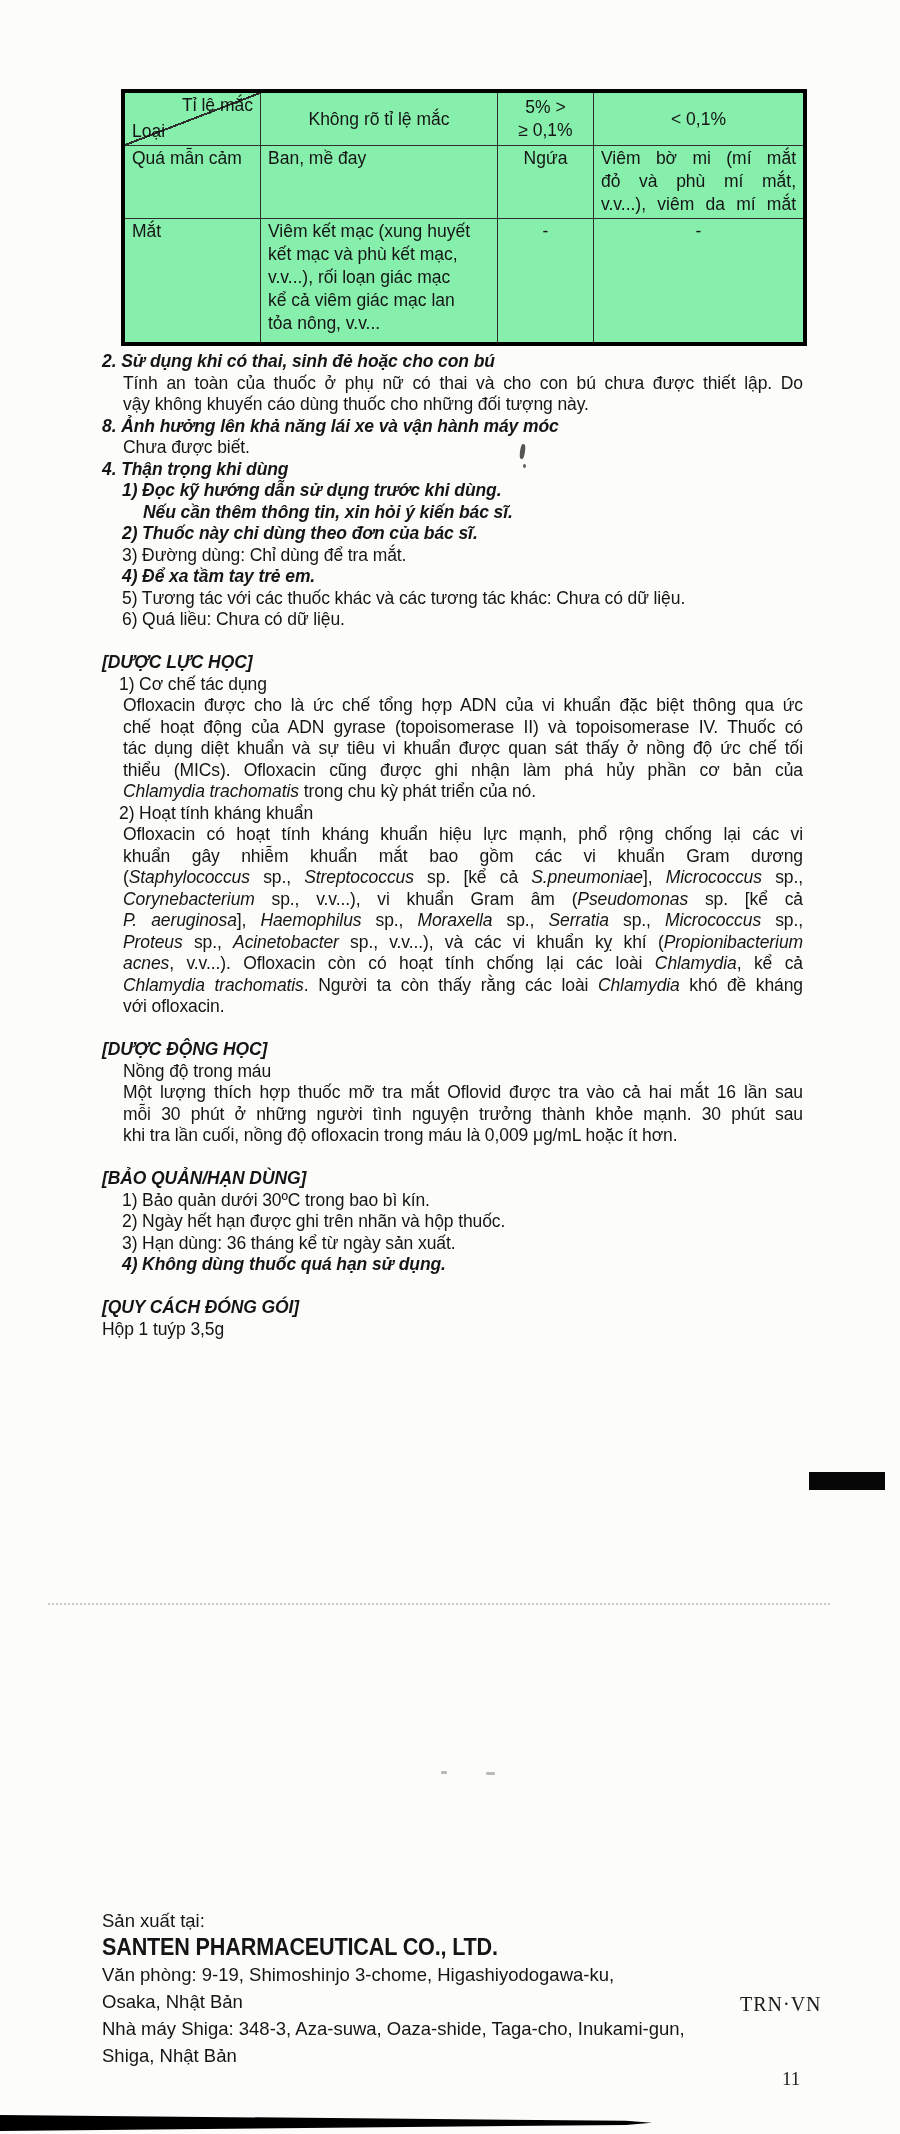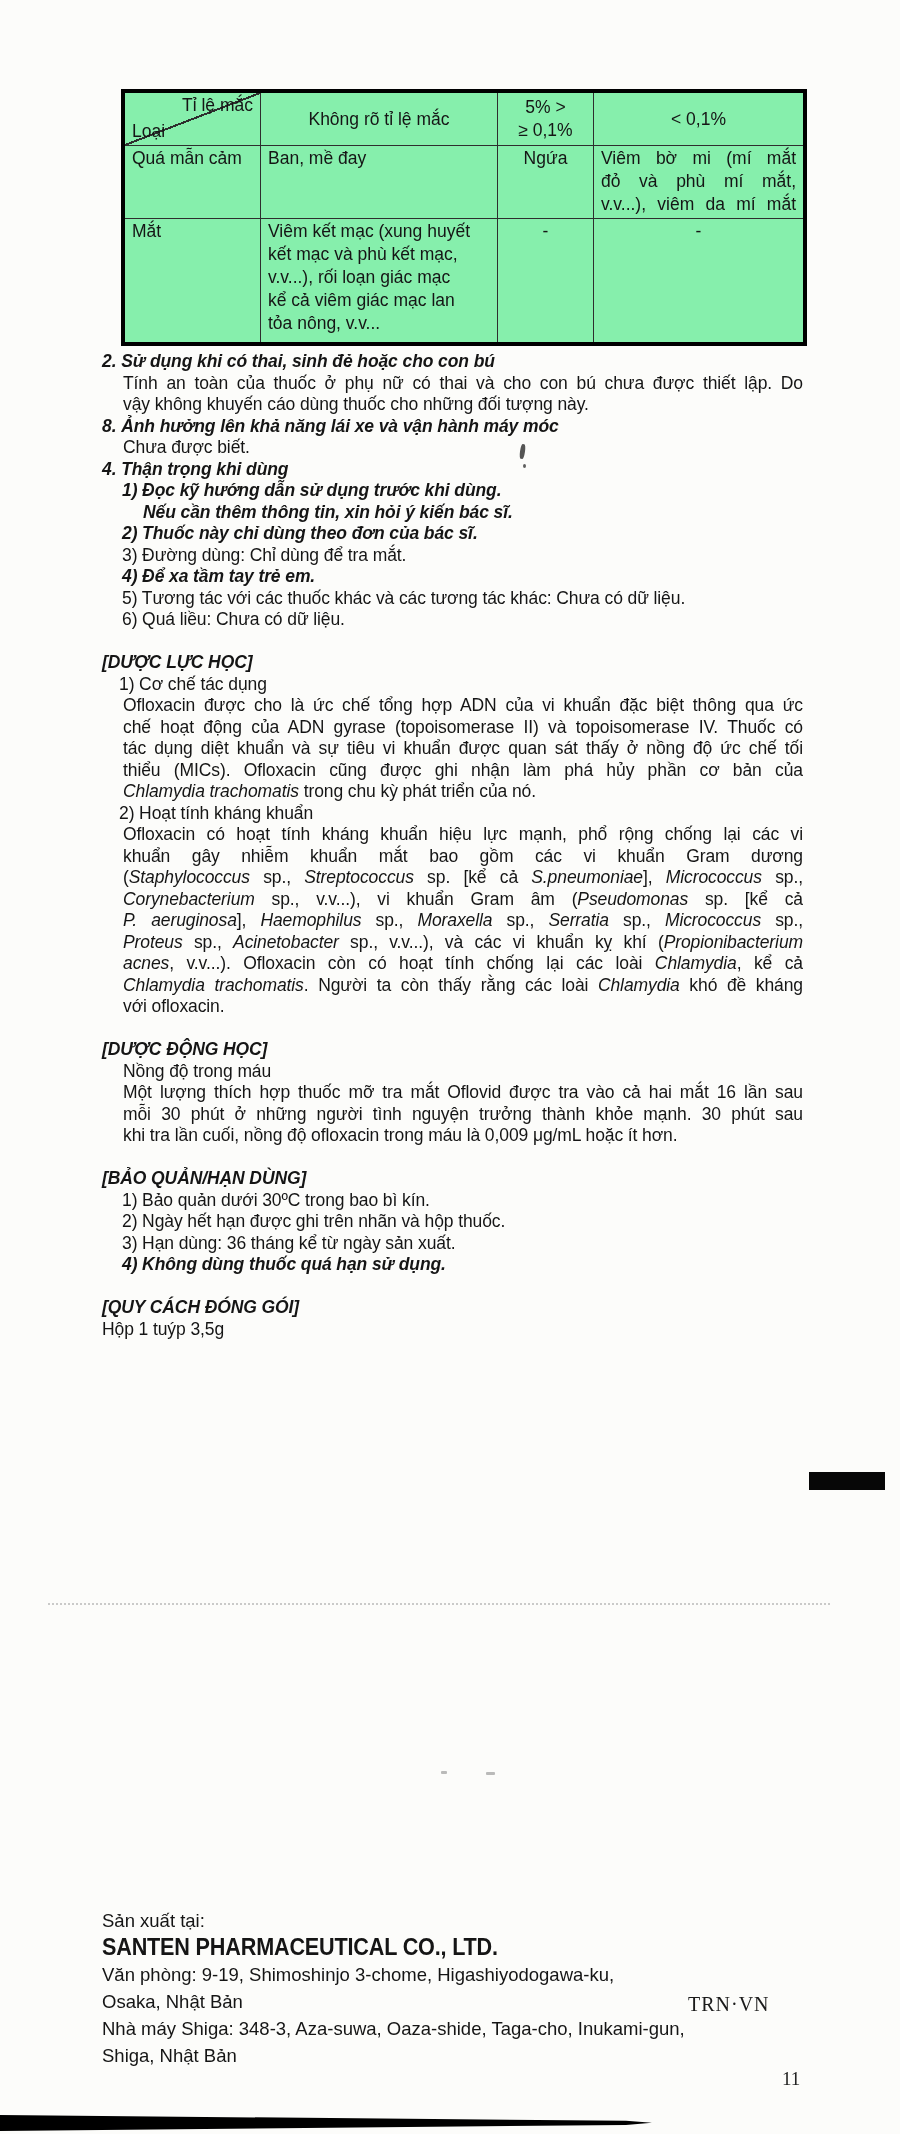--- a/index.html
+++ b/index.html
@@ -40,21 +40,21 @@
   .blk.n{margin-left:17px;}
   .blk.q0{margin-left:0;}
   .bold{font-weight:bold;font-style:italic;}
   .it{font-style:italic;}
   .jst{text-align:justify;text-align-last:justify;}
   
   .footer{position:absolute;left:102px;top:1907px;width:730px;font-size:18.5px;line-height:27px;}
   .made-in{font-weight:normal;}
   .company{font-size:23.5px;font-weight:bold;letter-spacing:-0.2px;
     transform:scaleX(.92);transform-origin:left center;white-space:nowrap;}
-  .stamp{position:absolute;left:688px;top:1993px;
+  .stamp{position:absolute;left:740px;top:1993px;
     font-family:"Liberation Serif","DejaVu Serif",serif;font-size:20px;letter-spacing:1px;color:#1b1b1b;}
   .page-num{position:absolute;left:782px;top:2068px;
     font-family:"Liberation Serif","DejaVu Serif",serif;font-size:19px;color:#222;}
   
   .redaction-bar{position:absolute;left:809px;top:1472px;width:76px;height:18px;background:#070707;}
   .dotted-line{position:absolute;left:48px;top:1603px;width:782px;height:0;
     border-top:2px dotted #8f8f8f;opacity:.45;}
   .wedge{position:absolute;left:0;top:2114px;width:652px;height:17px;background:#000;
     clip-path:polygon(0 6%,96% 40%,100% 52%,96% 64%,0 100%);}
   .ink-mark{position:absolute;left:520px;top:444px;width:5px;height:15px;background:#2b2b2b;

